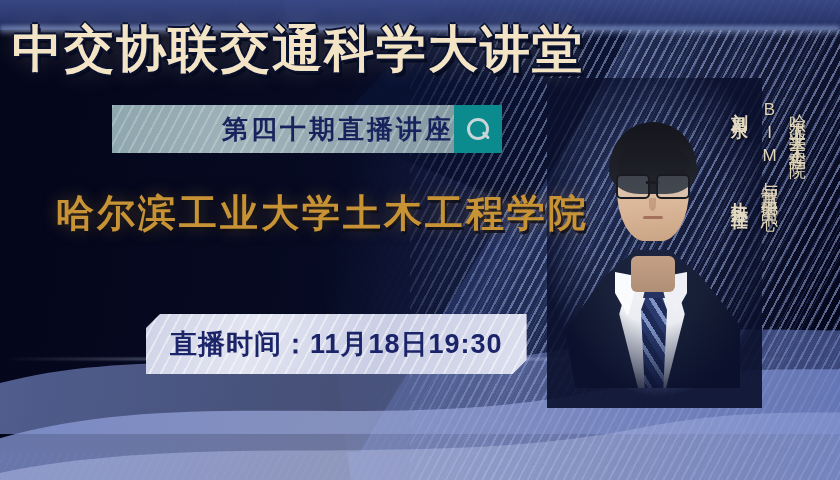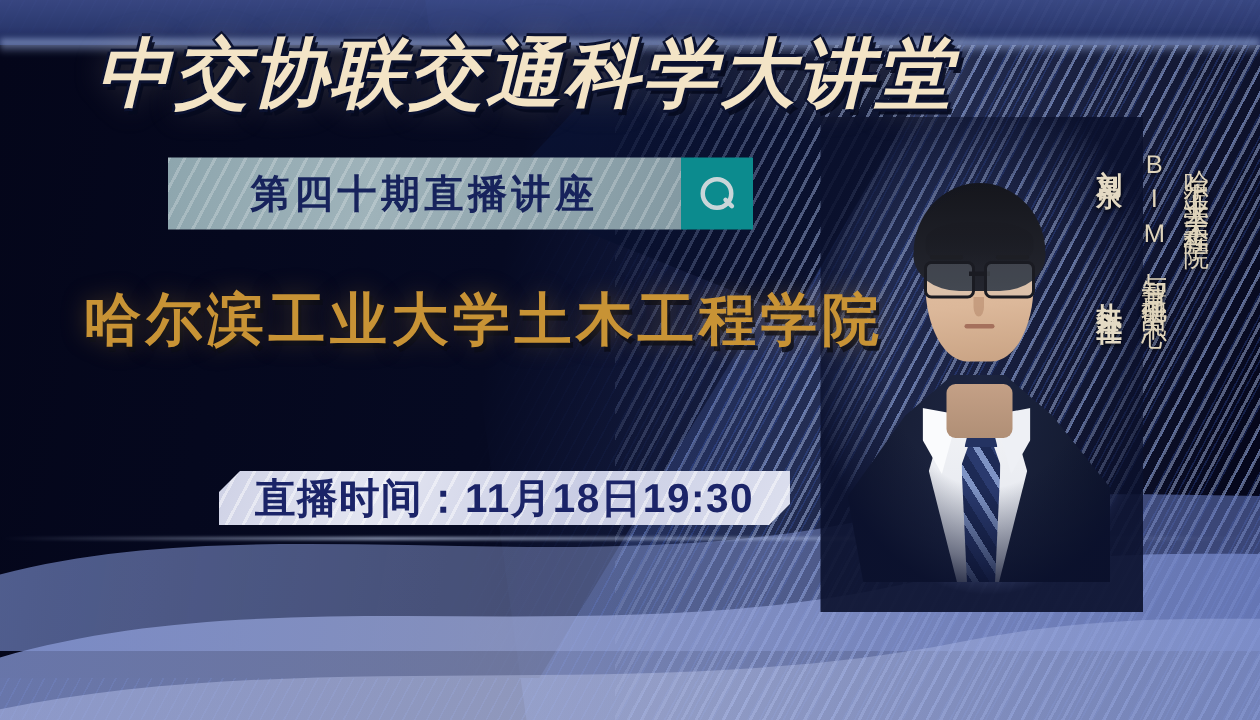--- a/index.html
+++ b/index.html
@@ -113,35 +113,34 @@
   .bridge{position:absolute;left:31px;top:7px;width:14px;height:2.5px;background:#1a1b22;}
   .p-brow{position:absolute;top:82px;width:22px;height:3px;background:#1d1e24;border-radius:2px;}
   .browL{left:55px;} .browR{left:99px;}
   .p-mouth{position:absolute;left:78px;top:128px;width:20px;height:3px;background:#a5705c;border-radius:2px;}
   .p-nose{position:absolute;left:84px;top:110px;width:7px;height:13px;background:rgba(170,125,95,.45);border-radius:0 0 50% 50%;}
   .p-fade{position:absolute;left:-18px;top:-10px;width:215px;height:330px;pointer-events:none;
     background:radial-gradient(ellipse 120px 170px at 52% 45%,rgba(0,0,0,0) 58%,rgba(10,16,44,.55) 86%,rgba(10,16,44,.9) 100%);}
 
   
   .title{
-    position:absolute;left:0;top:16px;width:700px;text-align:center;
+    position:absolute;left:12px;top:16px;width:700px;
     font-size:50px;font-weight:700;letter-spacing:2px;color:#f3e4c6;
     text-shadow:
       -2px 0 0 #0b1230, 2px 0 0 #0b1230, 0 -2px 0 #0b1230, 0 2px 0 #0b1230,
       3px 4px 0 rgba(6,10,30,.9), 0 0 22px rgba(245,225,185,.25);
     white-space:nowrap;
-    font-style:italic;
   }
 
   
   .sub-wrap{position:absolute;left:112px;top:105px;width:390px;height:48px;display:flex;}
   .sub-bar{
     position:relative;flex:1;height:48px;
     background:linear-gradient(100deg,#8ea6ae 0%,#9fb3ba 40%,#8399a2 100%);
-    overflow:hidden;display:flex;align-items:center;justify-content:center;
+    overflow:hidden;display:flex;align-items:center;justify-content:flex-end;
   }
   .sub-bar:before{
     content:"";position:absolute;inset:0;
     background:repeating-linear-gradient(118deg,rgba(255,255,255,.22) 0px,rgba(255,255,255,.22) 2px,rgba(0,0,0,0) 2px,rgba(0,0,0,0) 9px);
   }
   .sub-text{position:relative;font-size:26px;font-weight:600;color:#17235c;letter-spacing:3px;}
   .sub-search{
     width:48px;height:48px;background:#0c8b8e;display:flex;align-items:center;justify-content:center;flex:0 0 48px;
   }
   .mag{position:relative;width:22px;height:22px;}
@@ -150,21 +149,21 @@
 
   
   .topic{
     position:absolute;left:56px;top:188px;font-size:38px;font-weight:700;letter-spacing:3px;
     color:#c89335;white-space:nowrap;
     text-shadow:0 0 16px rgba(200,147,53,.35),2px 3px 0 rgba(5,8,24,.85);
   }
 
   
   .time-badge{
-    position:absolute;left:146px;top:314px;height:36px;padding:0 24px;
+    position:absolute;left:146px;top:314px;height:60px;padding:0 24px;
     display:flex;align-items:center;
     background:linear-gradient(110deg,#cfd2e6 0%,#e3e5f1 28%,#c9cde4 62%,#dcdfee 100%);
     clip-path:polygon(14px 0,100% 0,100% calc(100% - 14px),calc(100% - 14px) 100%,0 100%,0 14px);
     box-shadow:0 0 18px rgba(160,180,235,.35);
   }
   .time-badge:before{
     content:"";position:absolute;inset:0;
     background:repeating-linear-gradient(118deg,rgba(255,255,255,.45) 0px,rgba(255,255,255,.45) 2px,rgba(0,0,0,0) 2px,rgba(0,0,0,0) 10px);
     clip-path:inherit;
   }

